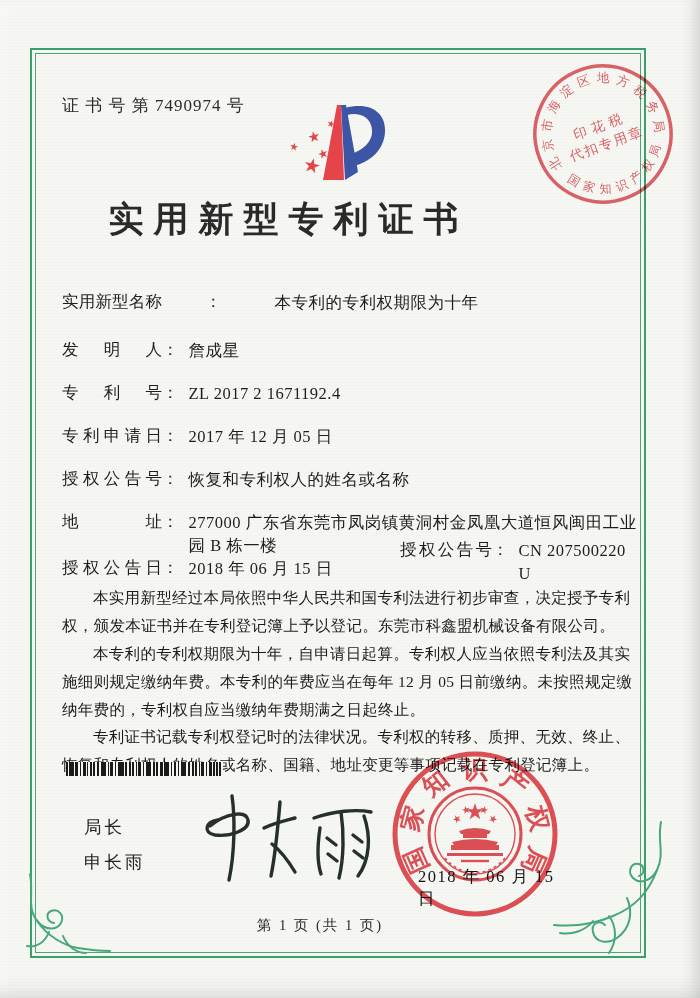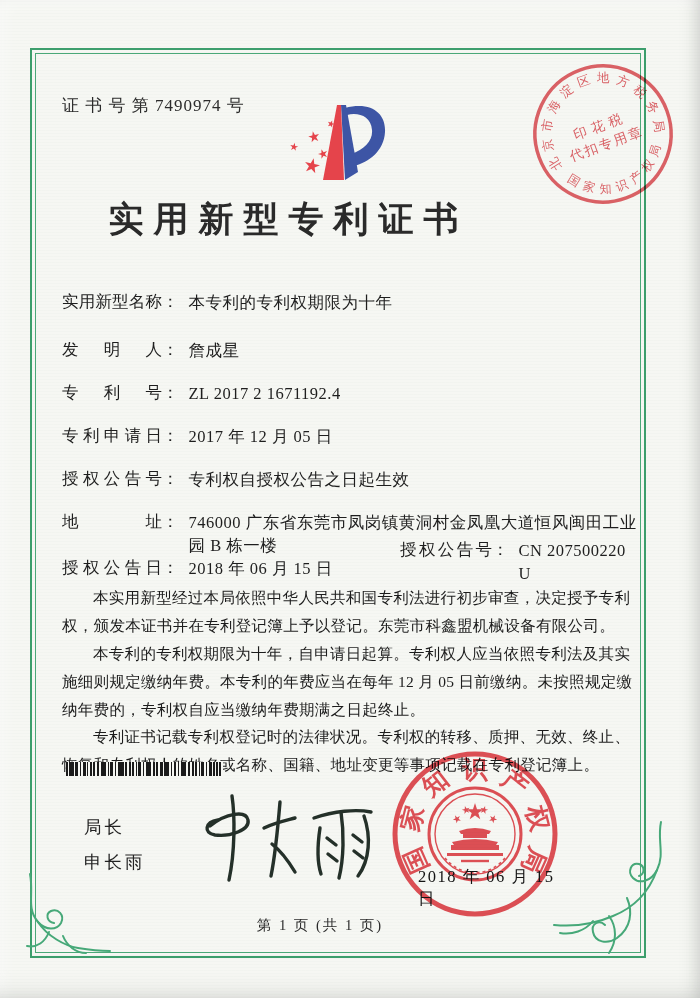--- a/index.html
+++ b/index.html
@@ -33,21 +33,21 @@
     font-size:35px;font-weight:bold;letter-spacing:10px;text-indent:10px;color:#2a2a2a;
   }
   .fields{position:absolute;left:62px;top:291px;width:576px;font-size:16.5px;color:#1e1e1e;}
   .frow{position:absolute;left:0;display:flex;align-items:flex-start;}
   .flabel{
     display:inline-block;width:100px;flex:0 0 100px;
     text-align:justify;text-align-last:justify;font-weight:500;
   }
   .fcolon{flex:0 0 auto;margin-right:10px;}
   .fvalue{letter-spacing:.5px;line-height:1.42;max-width:452px;}
-  .r0{top:0;} .r1{top:48px;} .r2{top:91px;} .r3{top:134px;} .r4{top:177px;}
+  .r0{top:0;gap:43px;} .r1{top:48px;} .r2{top:91px;} .r3{top:134px;} .r4{top:177px;}
   .r5{top:220px;} .r6{top:266px;} .r6b{top:248px;left:338px;}
   .r6b .flabel{width:92px;flex-basis:92px;}
   .paras{position:absolute;left:62px;top:584px;width:578px;font-size:15.5px;line-height:1.8;color:#1c1c1c;}
   .paras p{margin:0;text-indent:2em;letter-spacing:.3px;}
   .barcode{
     position:absolute;left:66px;top:762px;width:157px;height:14px;
     background:
       repeating-linear-gradient(90deg,#1b1b1b 0 1.5px,transparent 1.5px 3.5px),
       repeating-linear-gradient(90deg,#1b1b1b 0 2px,transparent 2px 9px),
       repeating-linear-gradient(90deg,transparent 0 5px,#1b1b1b 5px 6.5px,transparent 6.5px 13px);
@@ -117,26 +117,26 @@
         <span class="fvalue">ZL 2017 2 1671192.4</span>
     </div>
     <div class="frow r3">
       <span class="flabel">专利申请日</span>
         <span class="fcolon">：</span>
         <span class="fvalue">2017 年 12 月 05 日</span>
     </div>
     <div class="frow r4">
       <span class="flabel">授权公告号</span>
         <span class="fcolon">：</span>
-        <span class="fvalue">专利权自授权公告之日起生效</span>
+        <span class="fvalue">恢复和专利权人的姓名或名称</span>
     </div>
     <div class="frow r5">
       <span class="flabel">地址</span>
         <span class="fcolon">：</span>
-        <span class="fvalue">746000 广东省东莞市凤岗镇黄洞村金凤凰大道恒风闽田工业园 B 栋一楼</span>
+        <span class="fvalue">277000 广东省东莞市凤岗镇黄洞村金凤凰大道恒风闽田工业园 B 栋一楼</span>
     </div>
     <div class="frow r6">
       <span class="flabel">授权公告日</span>
         <span class="fcolon">：</span>
         <span class="fvalue">2018 年 06 月 15 日</span>
     </div>
     <div class="frow r6b">
       <span class="flabel">授权公告号</span>
         <span class="fcolon">：</span>
         <span class="fvalue">CN 207500220 U</span>

